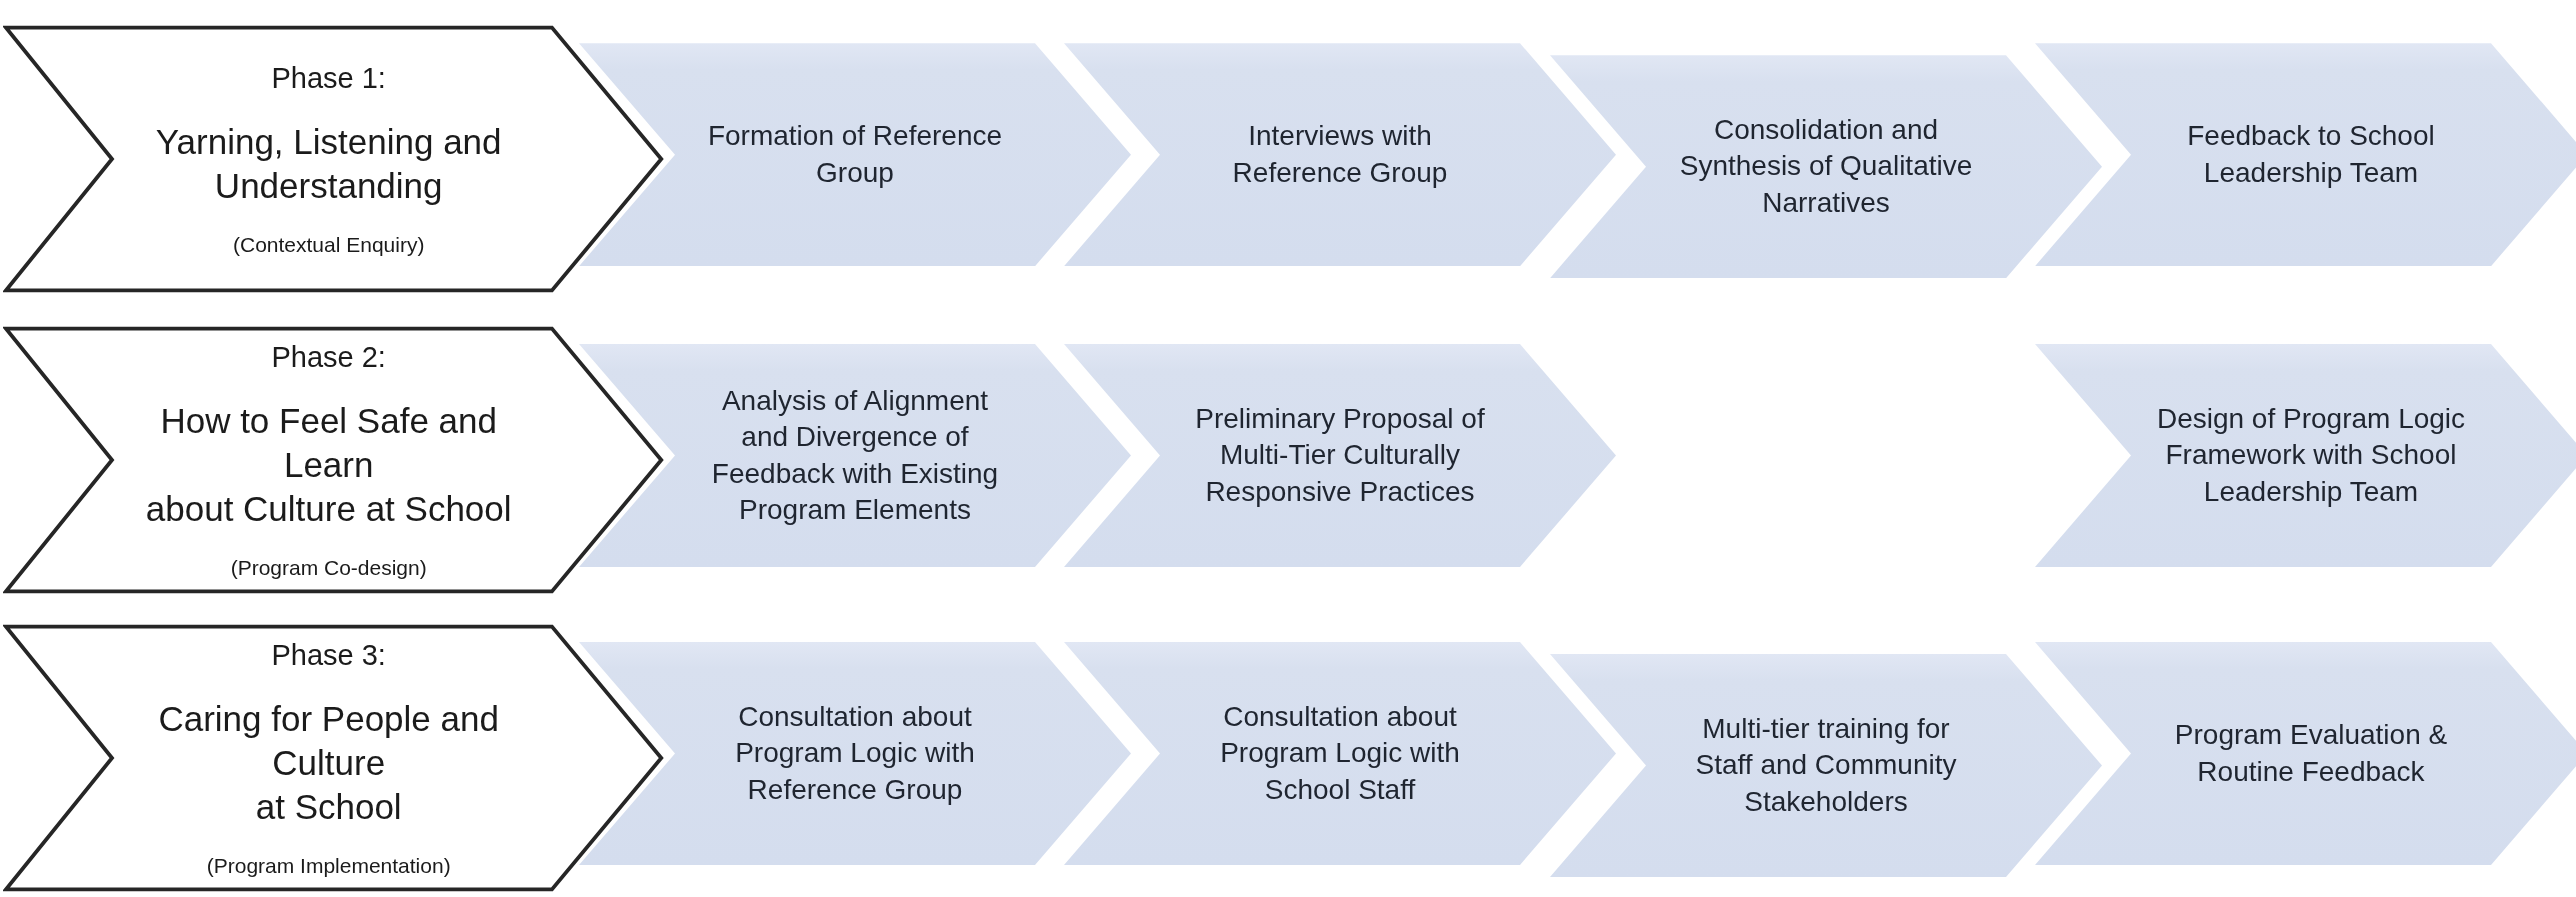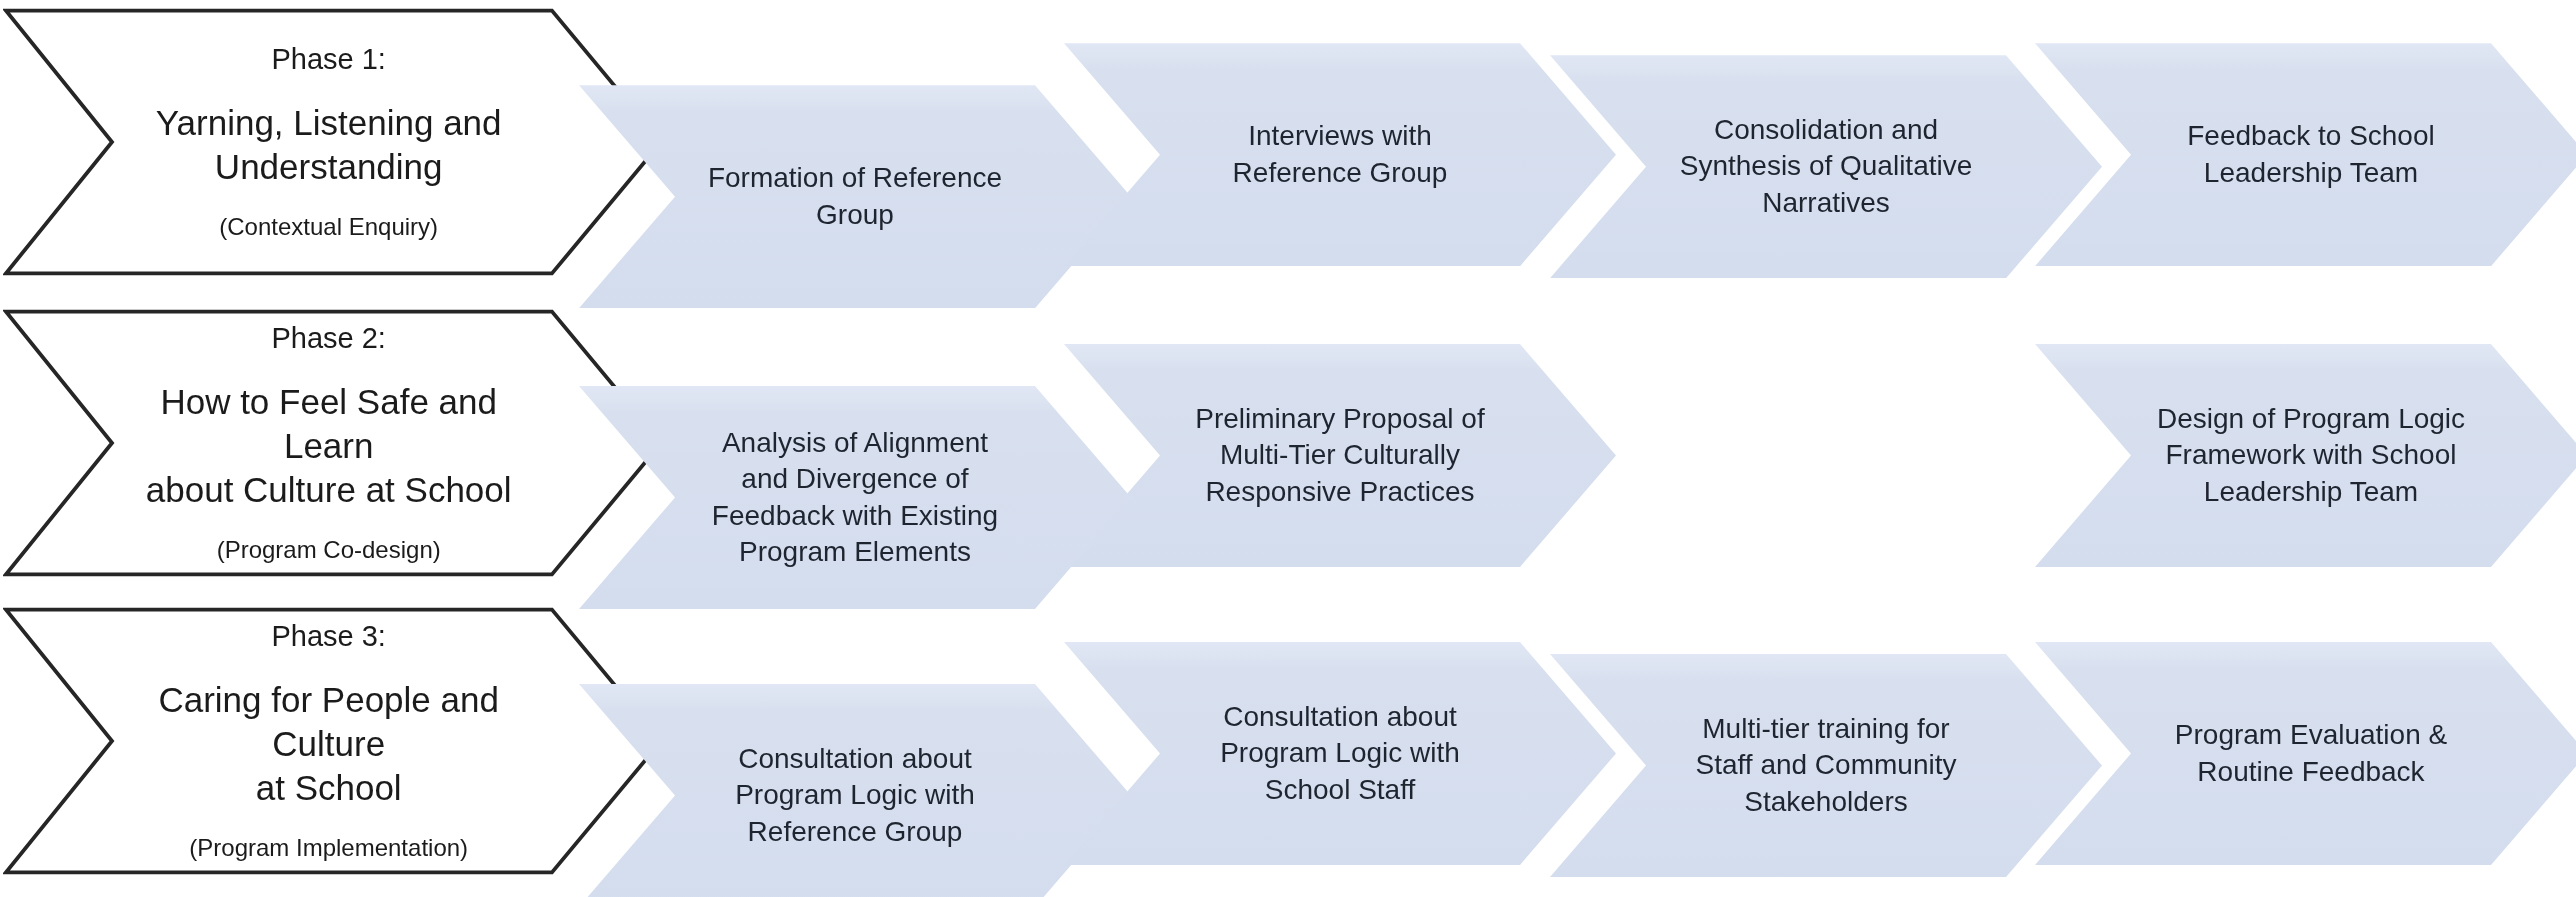--- a/index.html
+++ b/index.html
@@ -9,42 +9,42 @@
     background:var(--page-bg,#ffffff);
     overflow:hidden;
     font-family:"Liberation Sans", sans-serif;
   }
   .row{position:absolute;left:0;width:2576px;height:268px;}
   .row-1{top:8.2px;}
   .row-2{top:309px;padding-left:44px;}
   .row-3{top:607px;}
 
   
-  .phase{position:absolute;left:3.2px;top:0;width:663px;height:268px;}
+  .phase{position:absolute;left:3.2px;top:17px;width:663px;height:268px;}
   .phase svg{position:absolute;left:0;top:0;width:100%;height:100%;display:block;}
   .phase-text{
     position:absolute;left:111px;right:123px;top:0;bottom:0;
     display:flex;flex-direction:column;justify-content:center;align-items:center;
     gap:24px;text-align:center;color:var(--phase-text,#1b1b1b);
   }
   .phase-title{font-size:29px;line-height:1.2;}
   .phase-subtitle{font-size:35px;line-height:1.26;white-space:pre-line;}
-  .phase-annotation{font-size:24px;line-height:1.2;}
+  .phase-annotation{font-size:21px;line-height:1.2;}
 
   
   .step{
     position:absolute;top:35px;height:223px;width:552px;
     background:linear-gradient(180deg,
       var(--arrow-fill-top,#e1e7f4) 0%,
       var(--arrow-fill,#d8e0ef) 12%,
       var(--arrow-fill-bottom,#d4ddee) 100%);
     clip-path:polygon(0 0, 456px 0, 100% 50%, 456px 100%, 0 100%, 96px 50%);
     display:flex;align-items:center;justify-content:center;
   }
-  .step-1{left:579px;margin-top:42px;}
+  .step-1{left:579px;}
   .step-2{left:1064px;justify-content:center;}
   .step-3{left:1550px;margin-top:12px;}
   .step-4{left:2035px;}
   .step-label{
     padding:0 101px;
     text-align:center;
     font-size:28px;line-height:1.3;
     color:var(--arrow-text,#1f2530);
     white-space:pre-line;
   }

